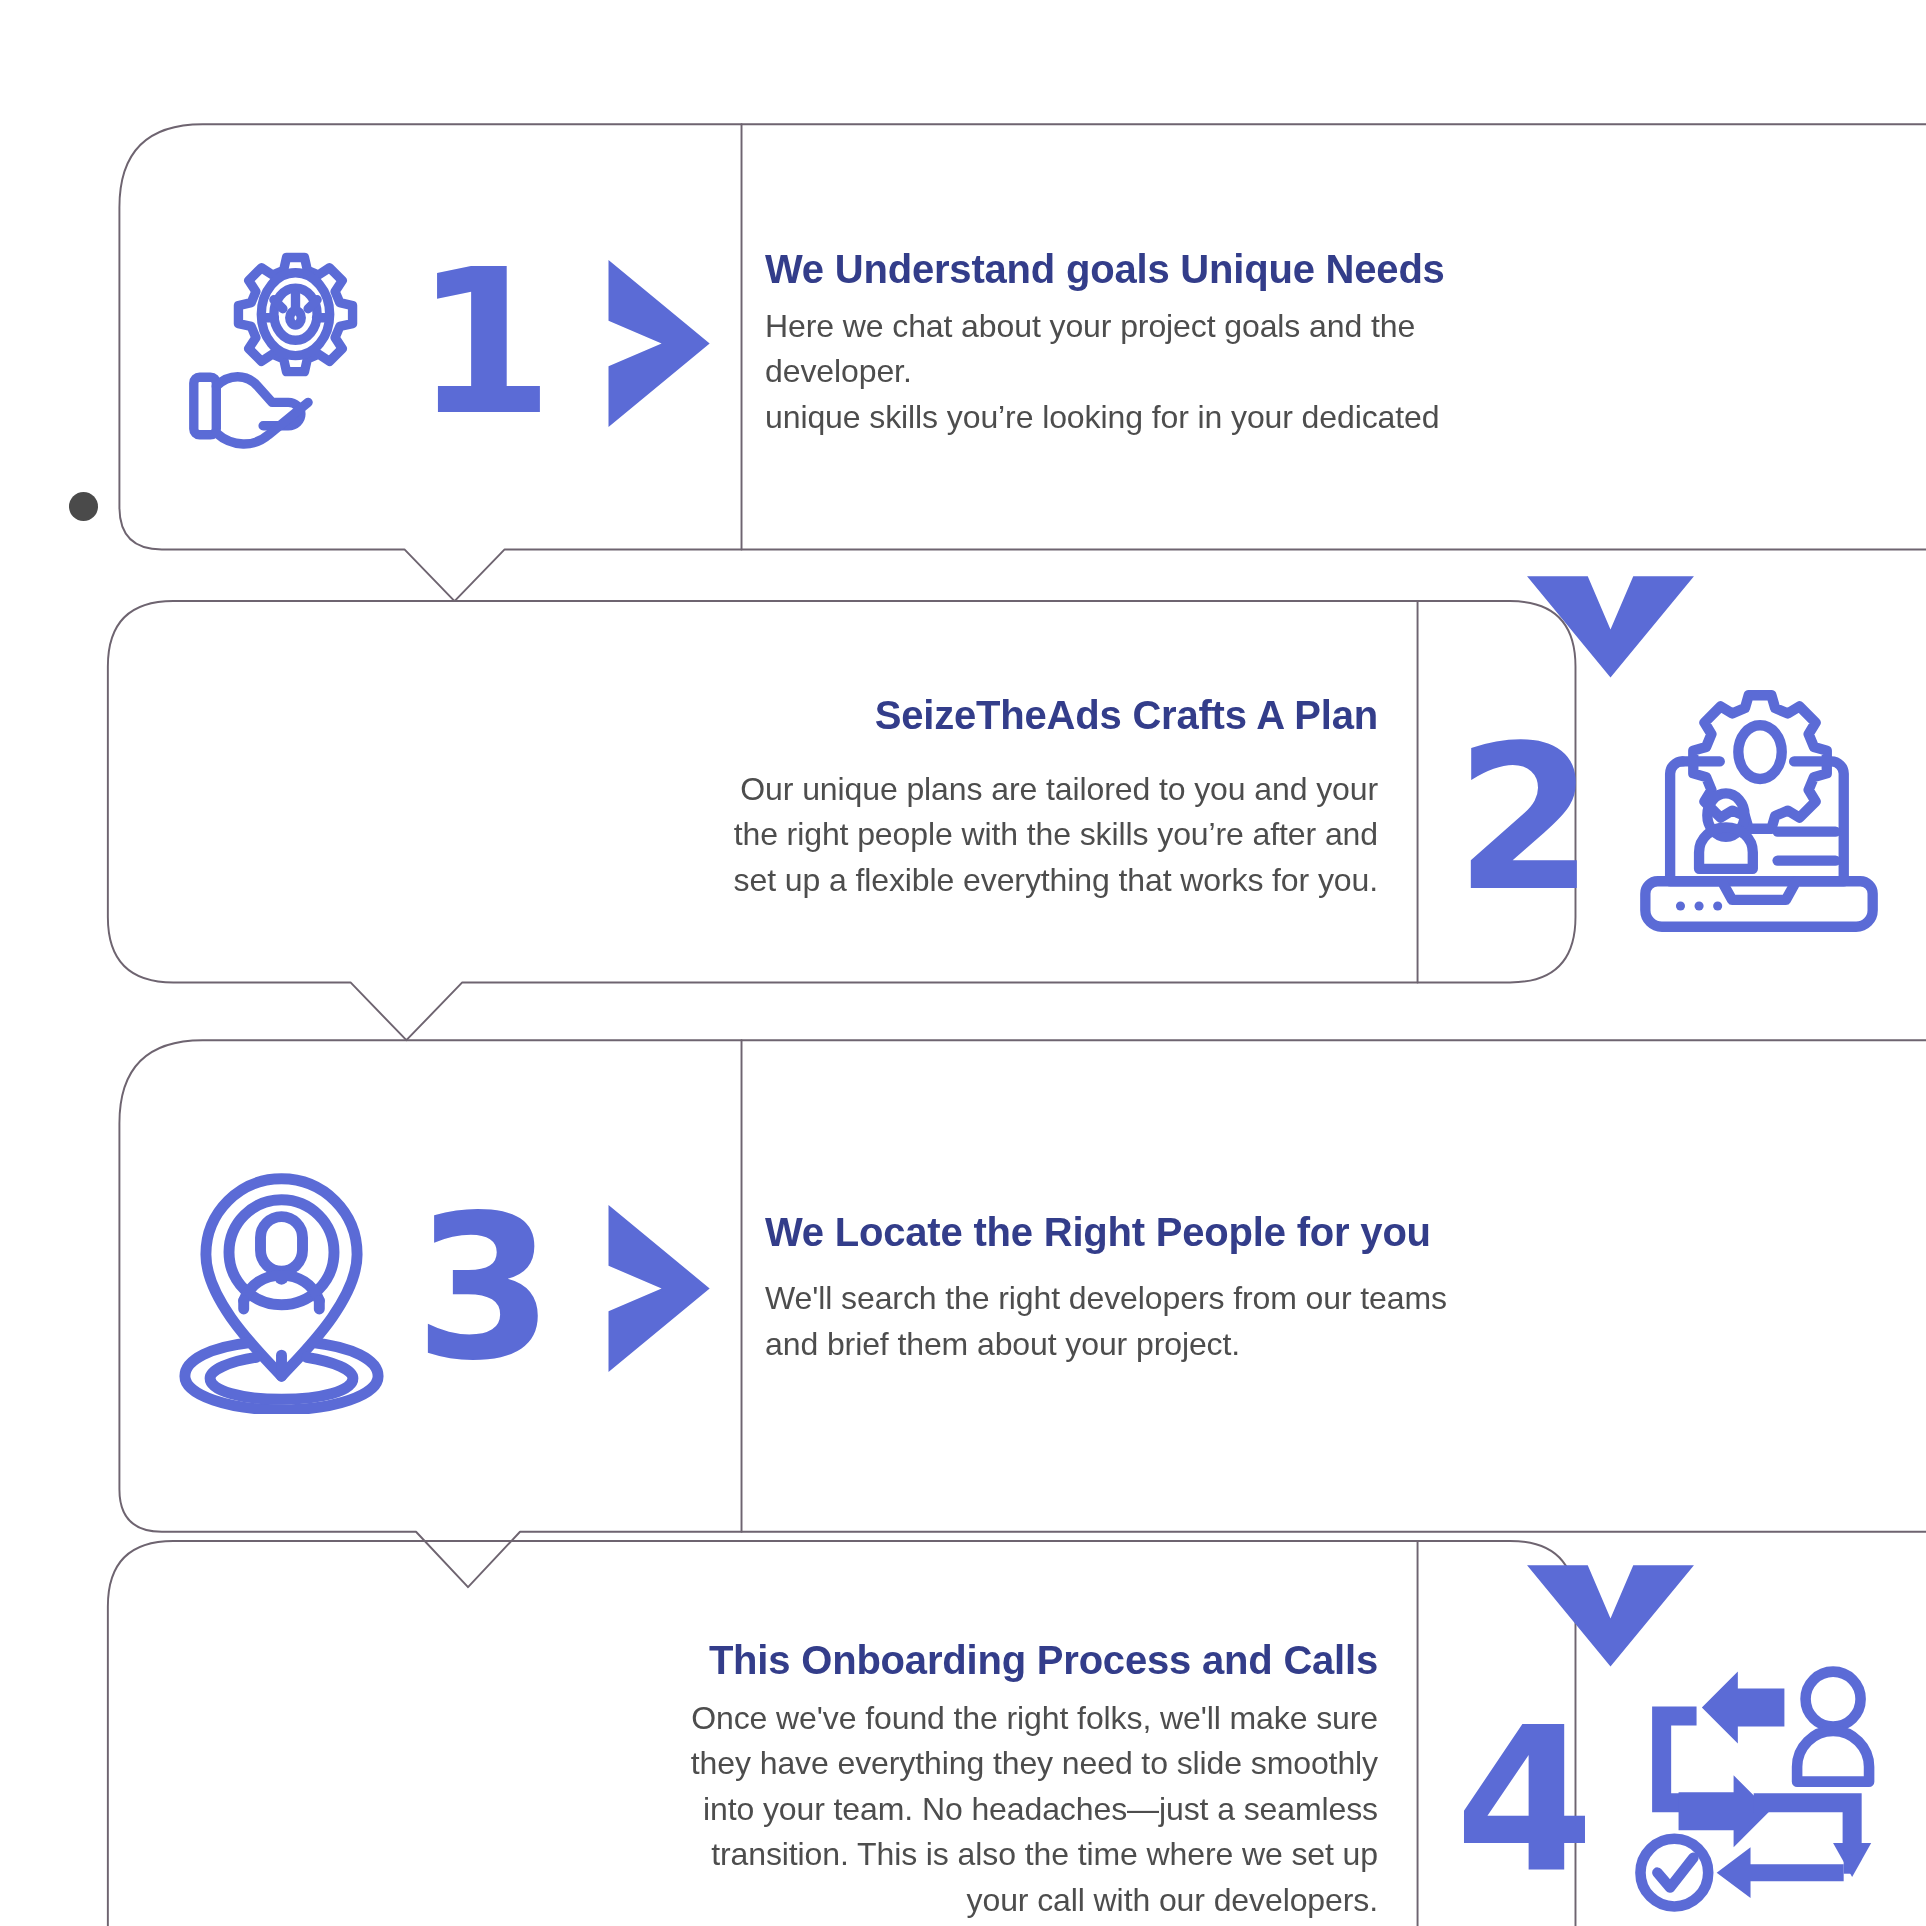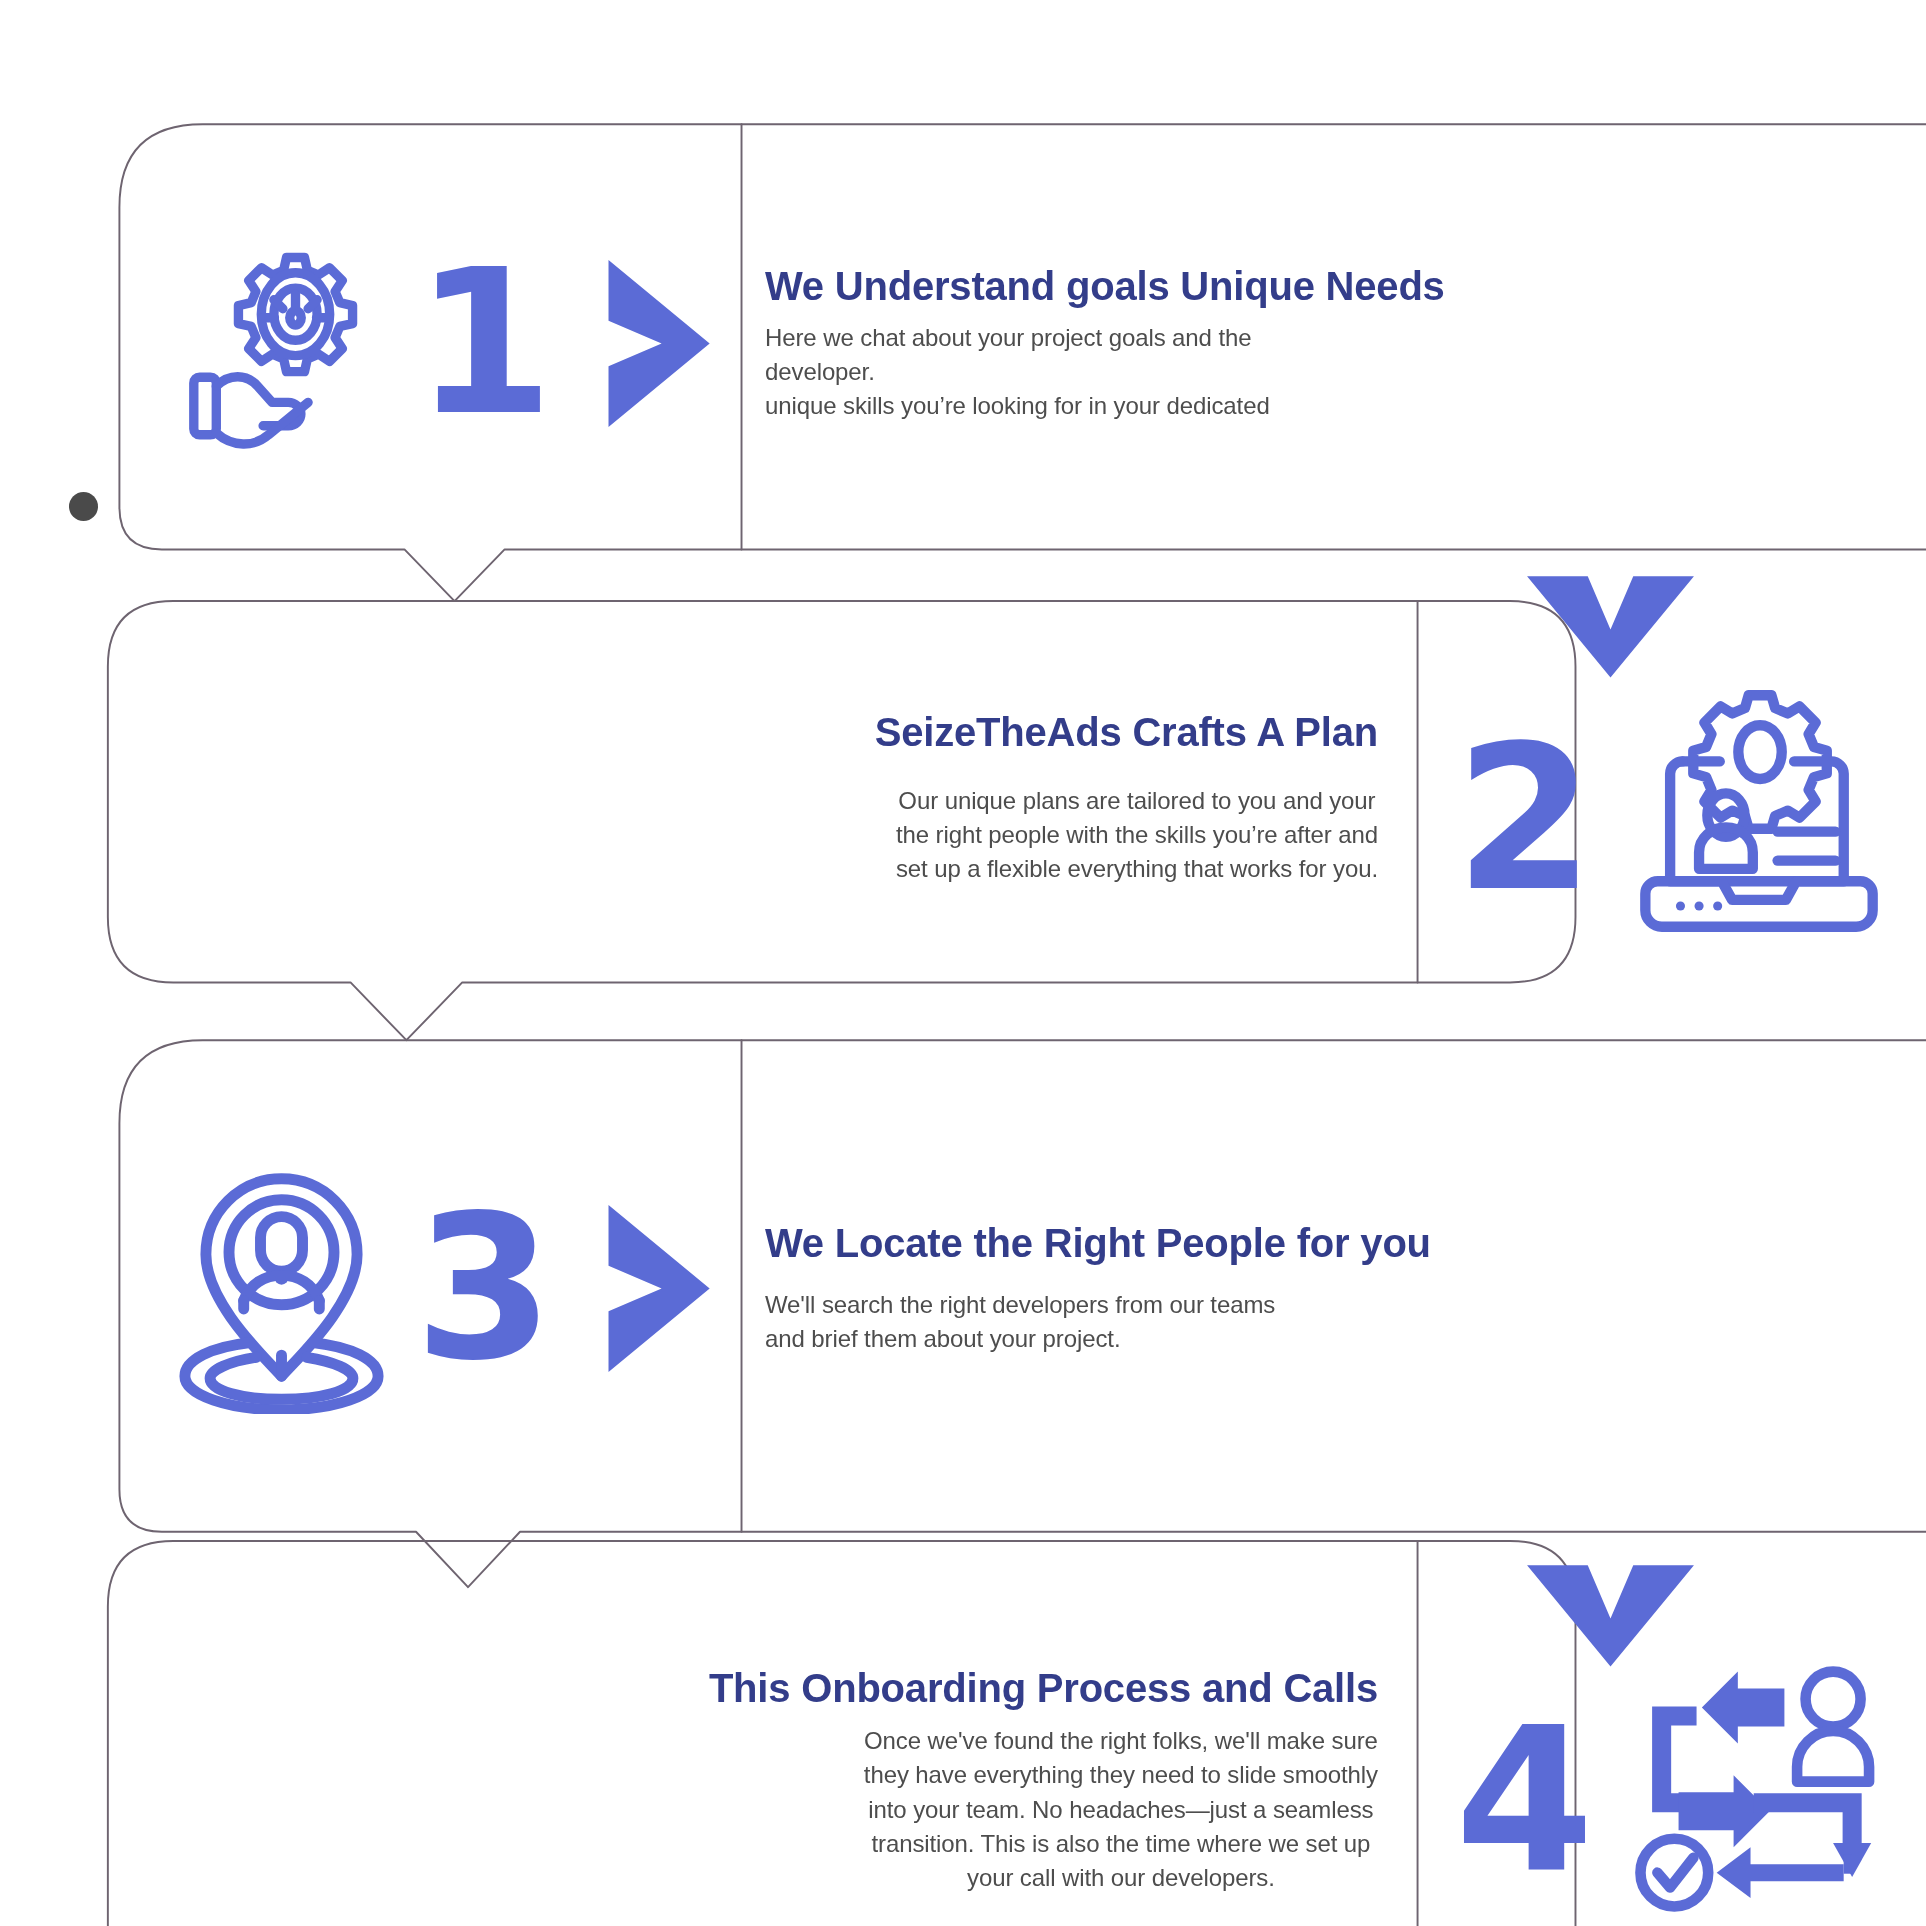--- a/index.html
+++ b/index.html
@@ -32,25 +32,25 @@
     color: #333d8a;
     font-weight: 700;
     font-size: 40px;
     line-height: 1.18;
     letter-spacing: -0.2px;
     white-space: nowrap;
   }
   .body {
     color: #4d4d4d;
     font-weight: 400;
-    font-size: 24px;
+    font-size: 32px;
     line-height: 1.42;
     letter-spacing: -0.1px;
   }
-  .right-align { text-align: center; align-items: flex-end; }
+  .right-align { text-align: right; align-items: flex-end; }
   .left-align  { text-align: left;  align-items: flex-start; }
 
   .dot { position: absolute; border-radius: 50%; background: #4a4a4a; }
 </style>
 </head>
 <body>
 
 <div id="root">
 
   <svg class="svg-layer" viewBox="0 0 5867 6697" xmlns="http://www.w3.org/2000/svg">

